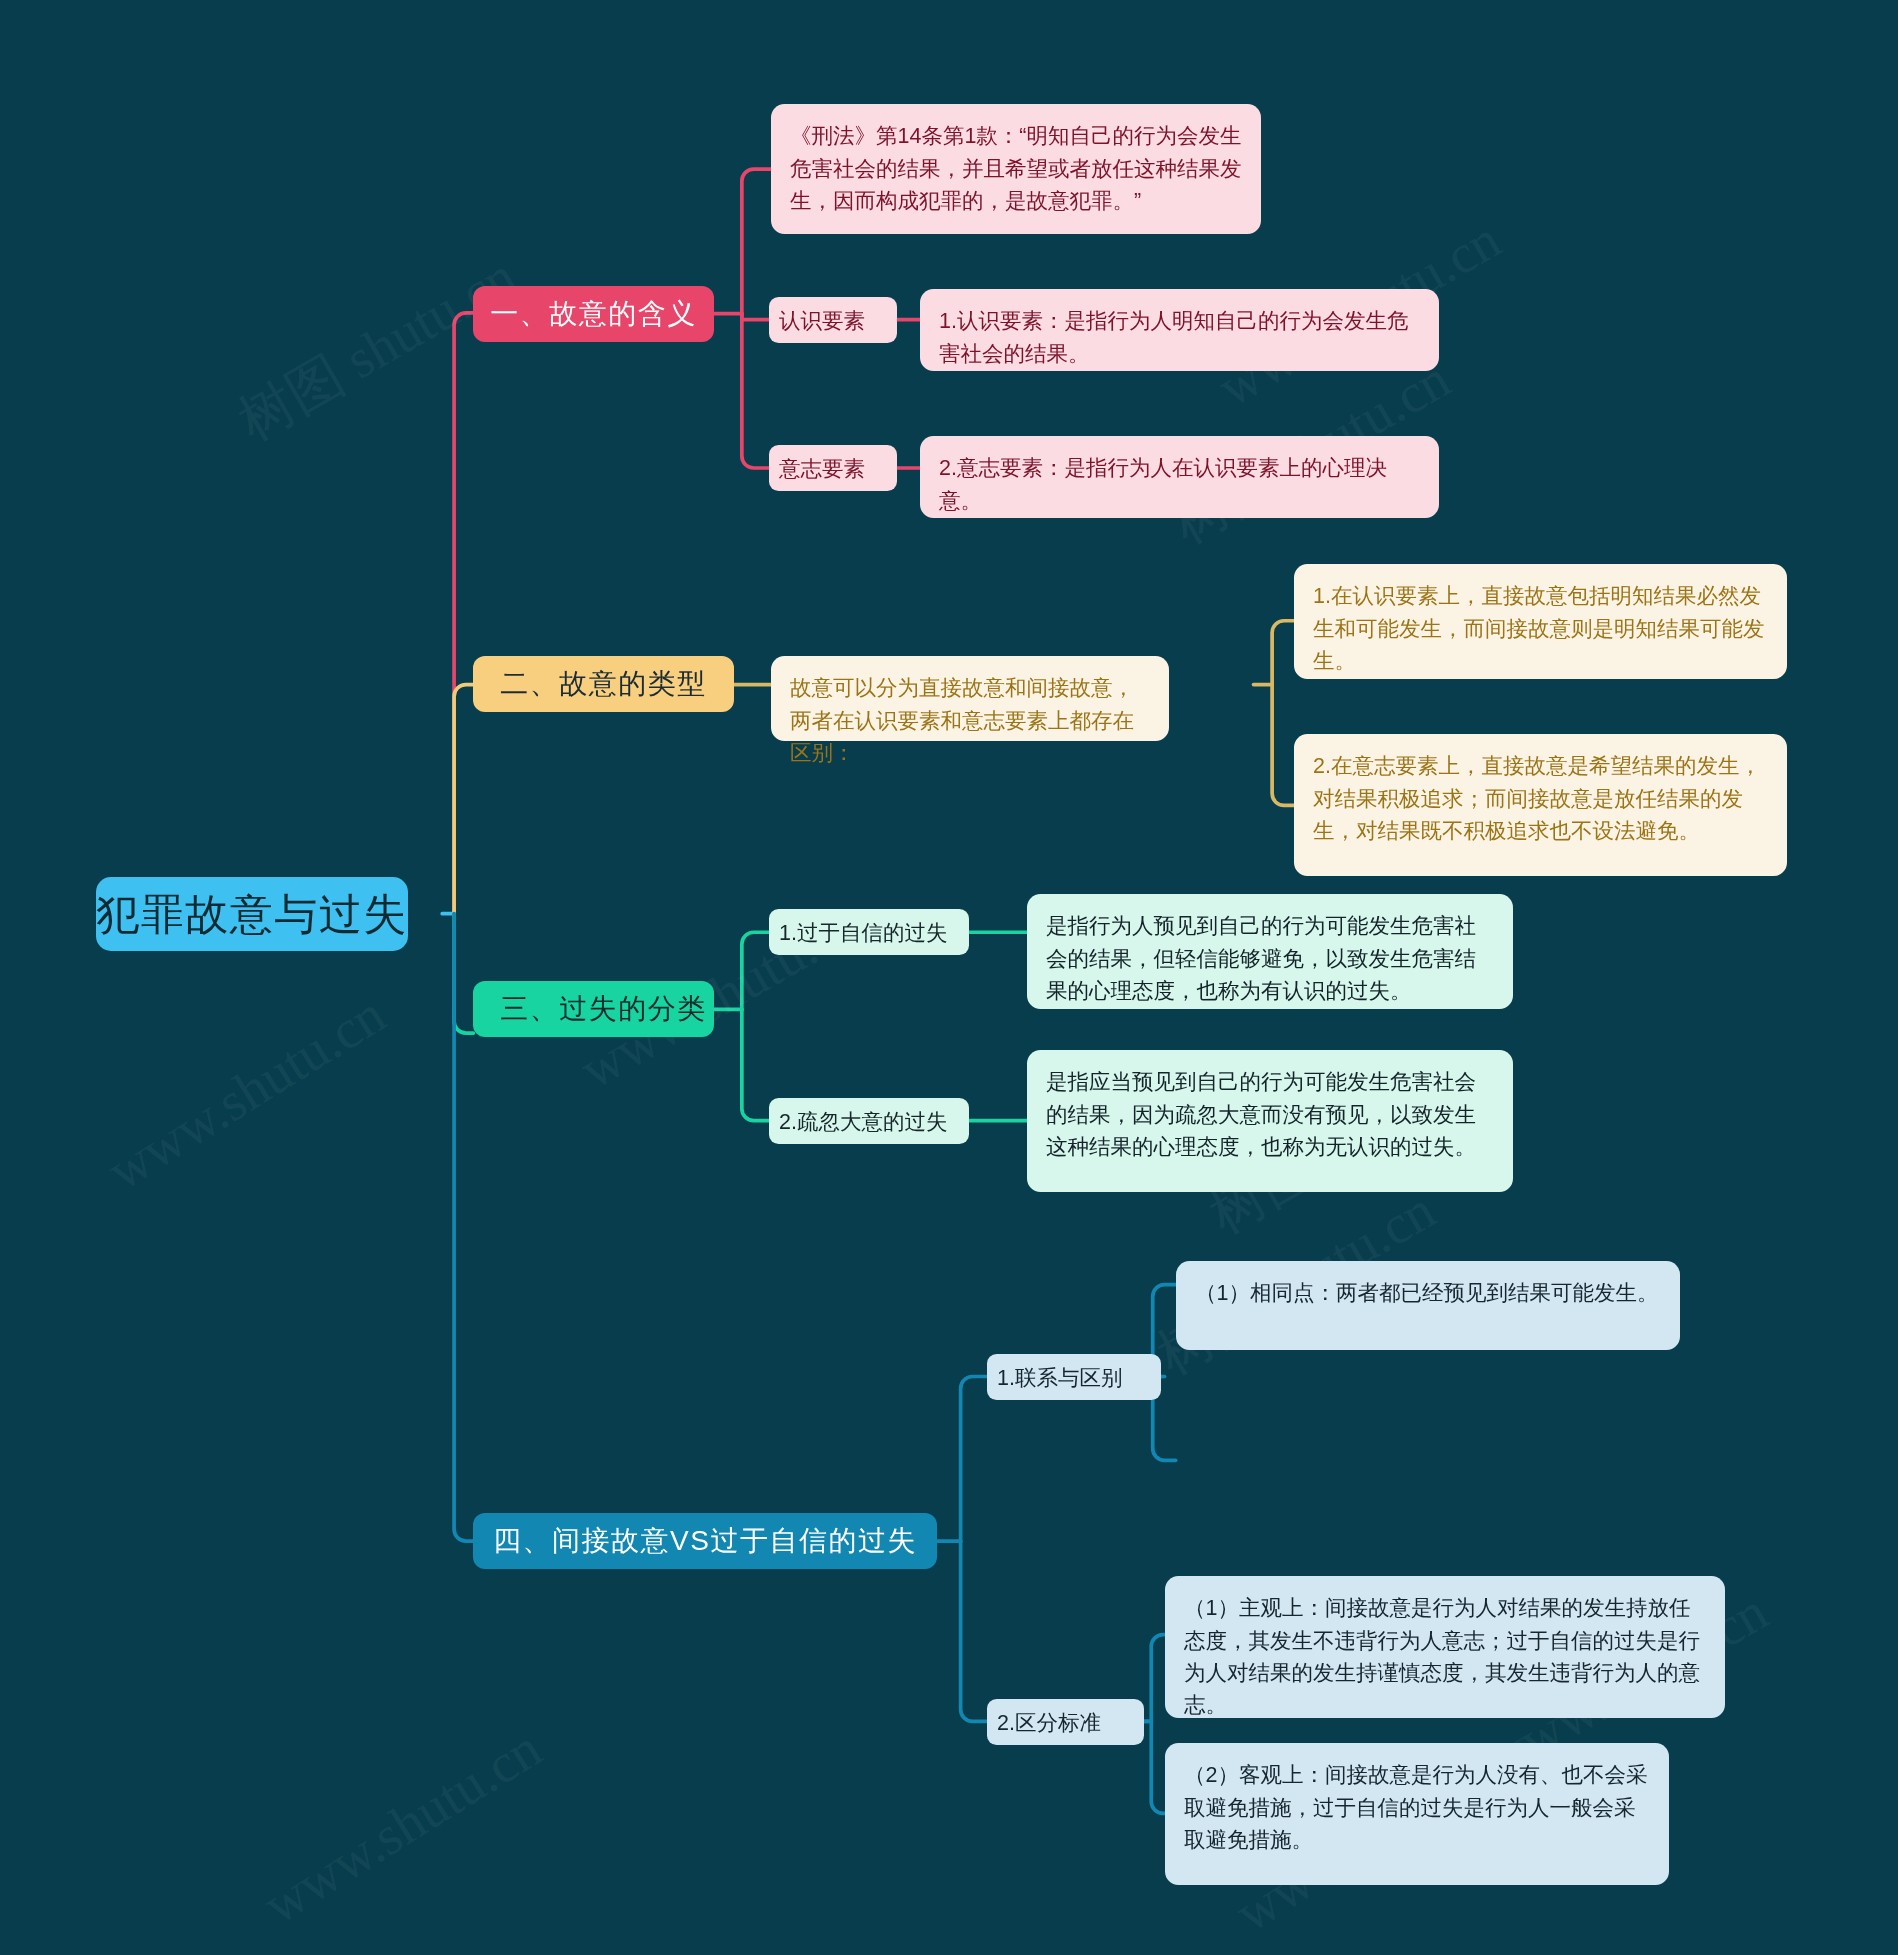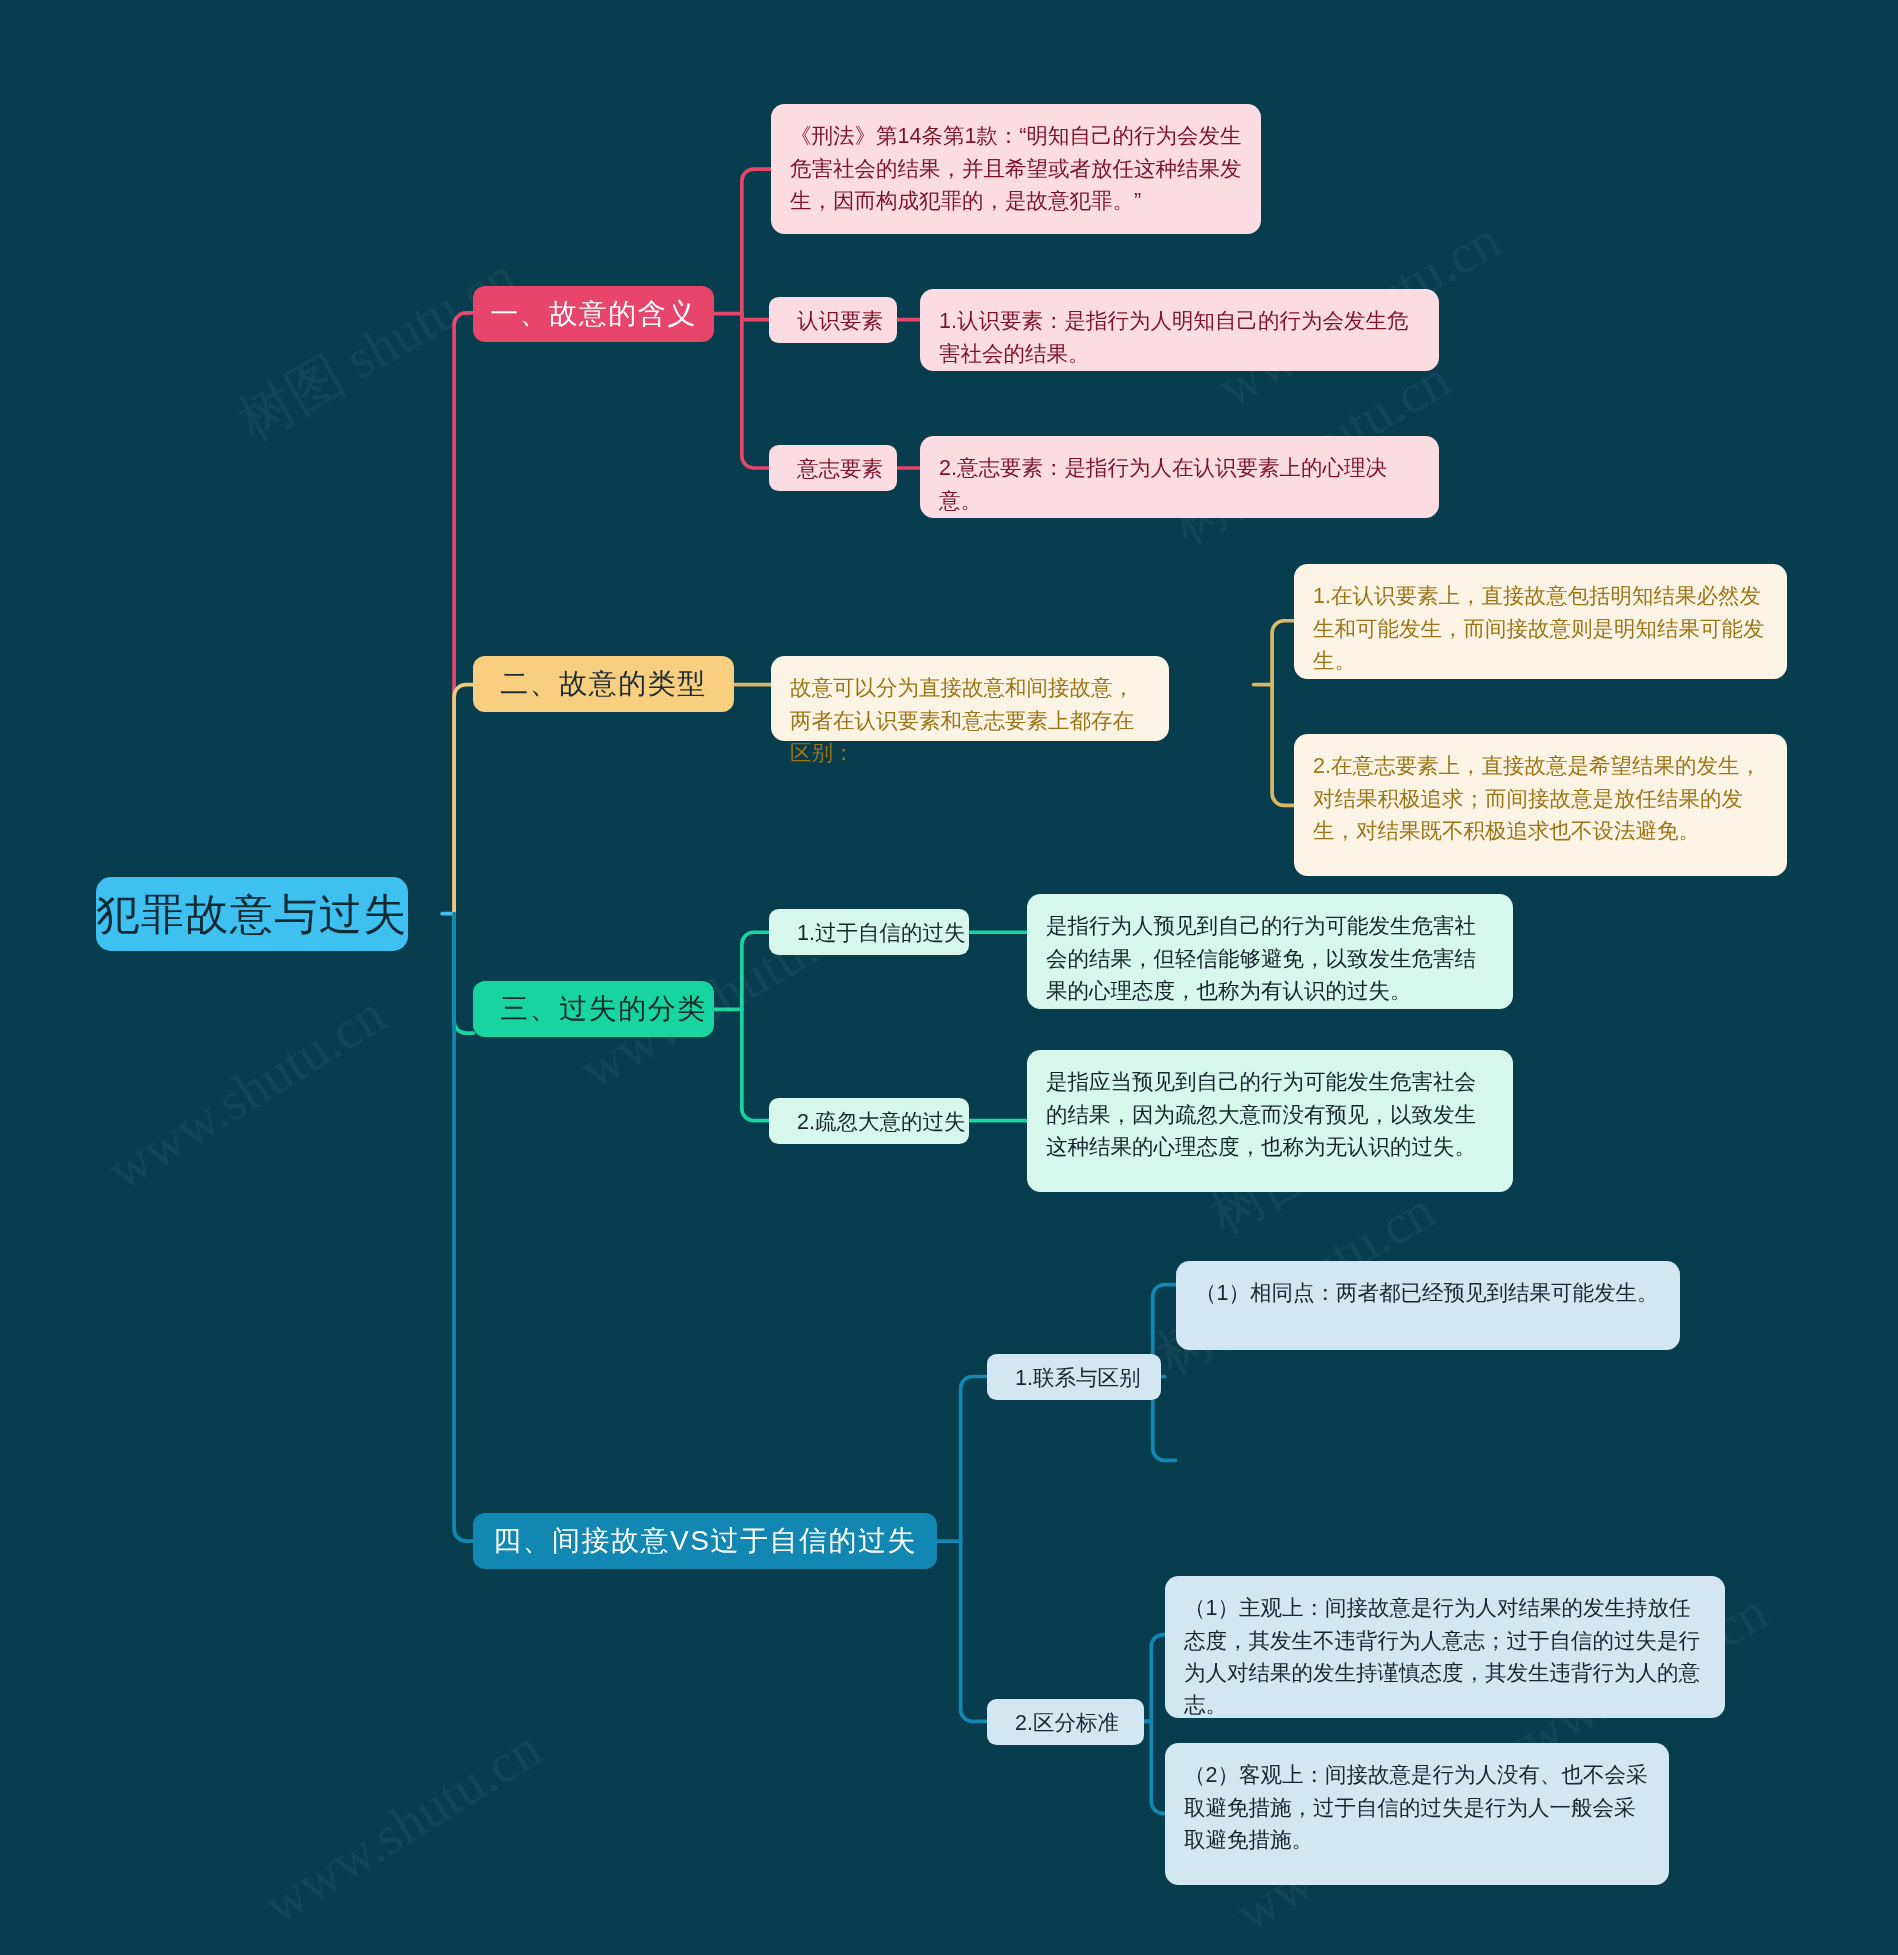--- a/index.html
+++ b/index.html
@@ -27,21 +27,21 @@
   .l1 span{font-size:28px;color:#ffffff;letter-spacing:1.5px;white-space:nowrap;}
 
   .l1.c1{left:473px;top:286px;width:241px;background:#e8456b;}
   .l1.c2{left:473px;top:656px;width:261px;background:#f7cf7f;}
   .l1.c2 span{color:#1d2b33;}
   .l1.c3{left:473px;top:981px;width:241px;background:#18d4a0;padding-left:20px;}
   .l1.c3 span{color:#0d2b2a;}
   .l1.c4{left:473px;top:1513px;width:464px;background:#1287b2;}
 
   
-  .l2{height:46px;border-radius:9.6px;justify-content:flex-start;padding:0 28px;}
+  .l2{height:46px;border-radius:9.6px;justify-content:flex-start;padding:0 10px;}
   .l2 span{font-size:21.5px;white-space:nowrap;}
 
   .l2.p1{background:#fbdce3;}
   .l2.p1 span{color:#7d1329;}
   .l2.g1{background:#d7f7ec;}
   .l2.g1 span{color:#16262a;}
   .l2.b1{background:#d3e7f2;}
   .l2.b1 span{color:#15262f;}
 
   .n-renshi{left:769px;top:297px;width:128px;}

